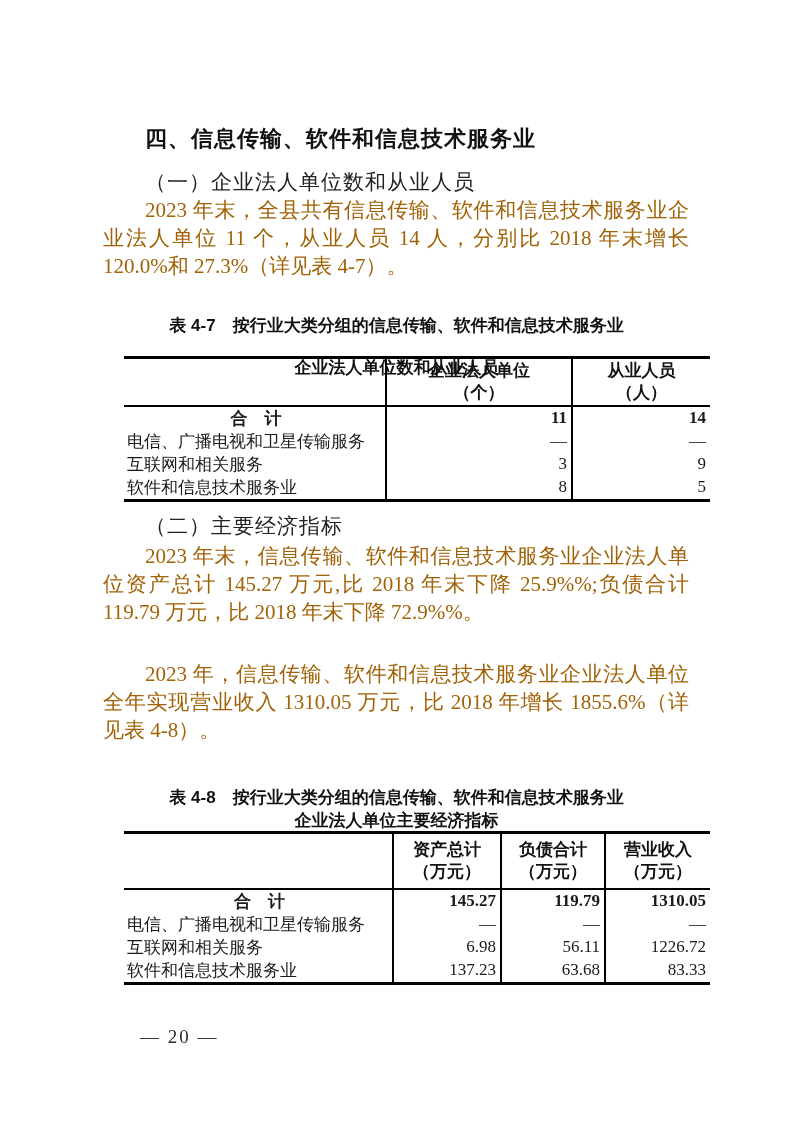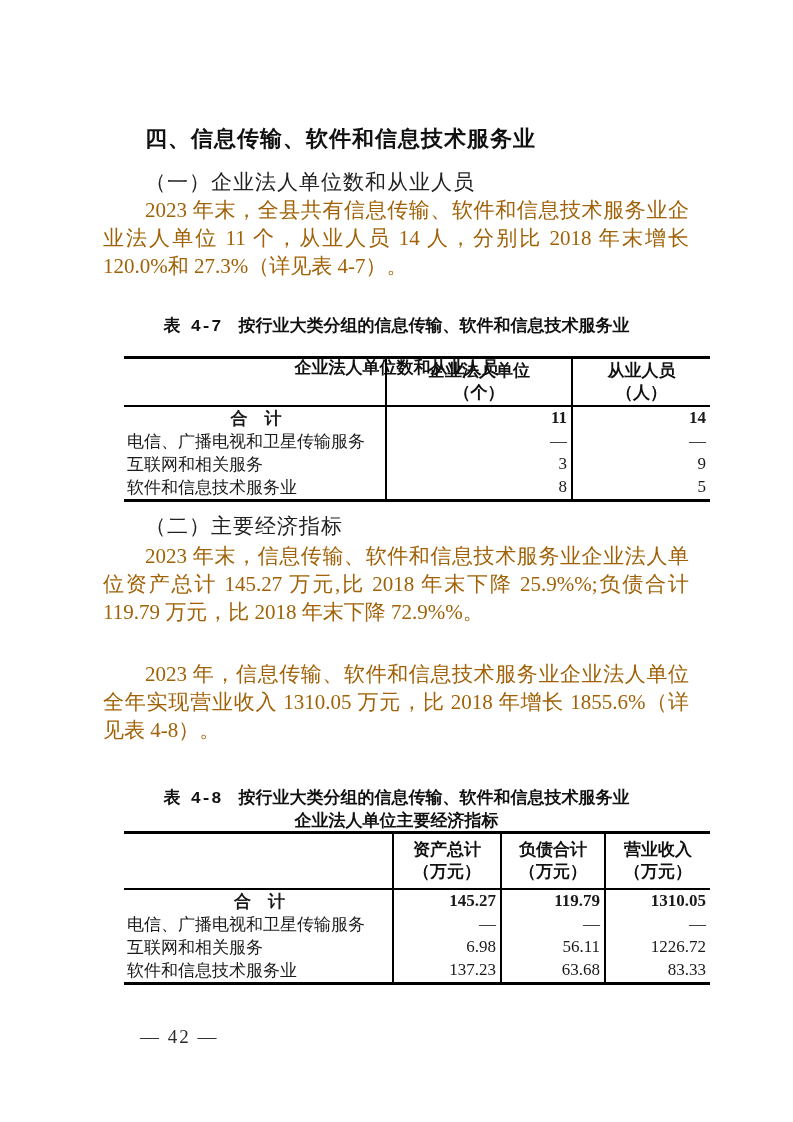--- a/index.html
+++ b/index.html
@@ -36,21 +36,21 @@
     font-size: 21px;
     line-height: 28px;
     text-align: justify;
     text-justify: inter-character;
     text-indent: 42px;
     color: #a16207;
   }
   .tbl-title {
     left: 0; width: 793px;
     text-align: center;
-    font-family: Liberation Mono, monospace;
+    font-family: Liberation Sans, sans-serif;
     font-weight: bold;
     font-size: 17px;
     color: #111;
   }
   table.stat {
     left: 103px;
     width: 586px;
     border-collapse: collapse;
     table-layout: fixed;
     border-top: 3px solid #000;
@@ -204,15 +204,15 @@
       </tr>
       <tr>
         <td class="lbl">软件和信息技术服务业</td>
         <td class="val vline">137.23</td>
         <td class="val vline">63.68</td>
         <td class="val vline">83.33</td>
       </tr>
     </tbody>
   </table>
 
-  <div class="abs page-number">— 42 —</div>
+  <div class="abs page-number">— 20 —</div>
 
 </div>
 
 </body></html>

